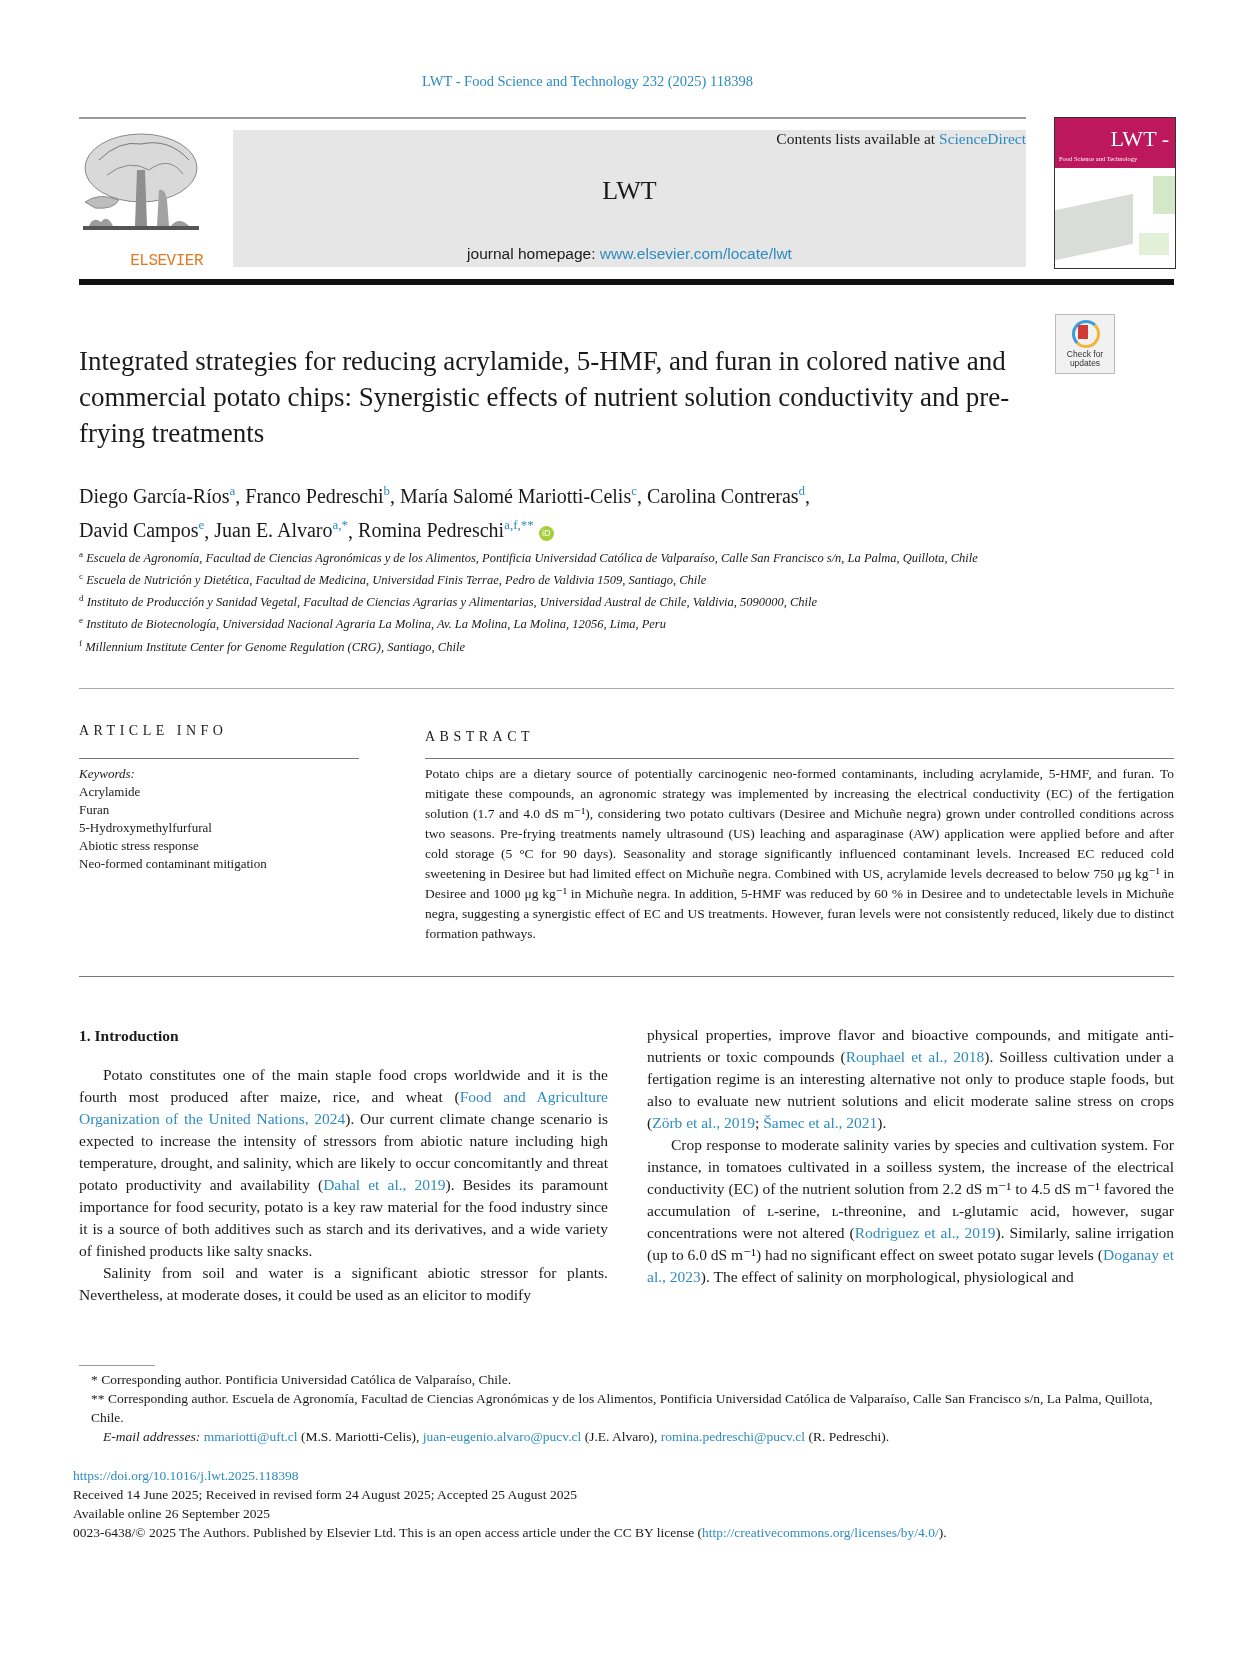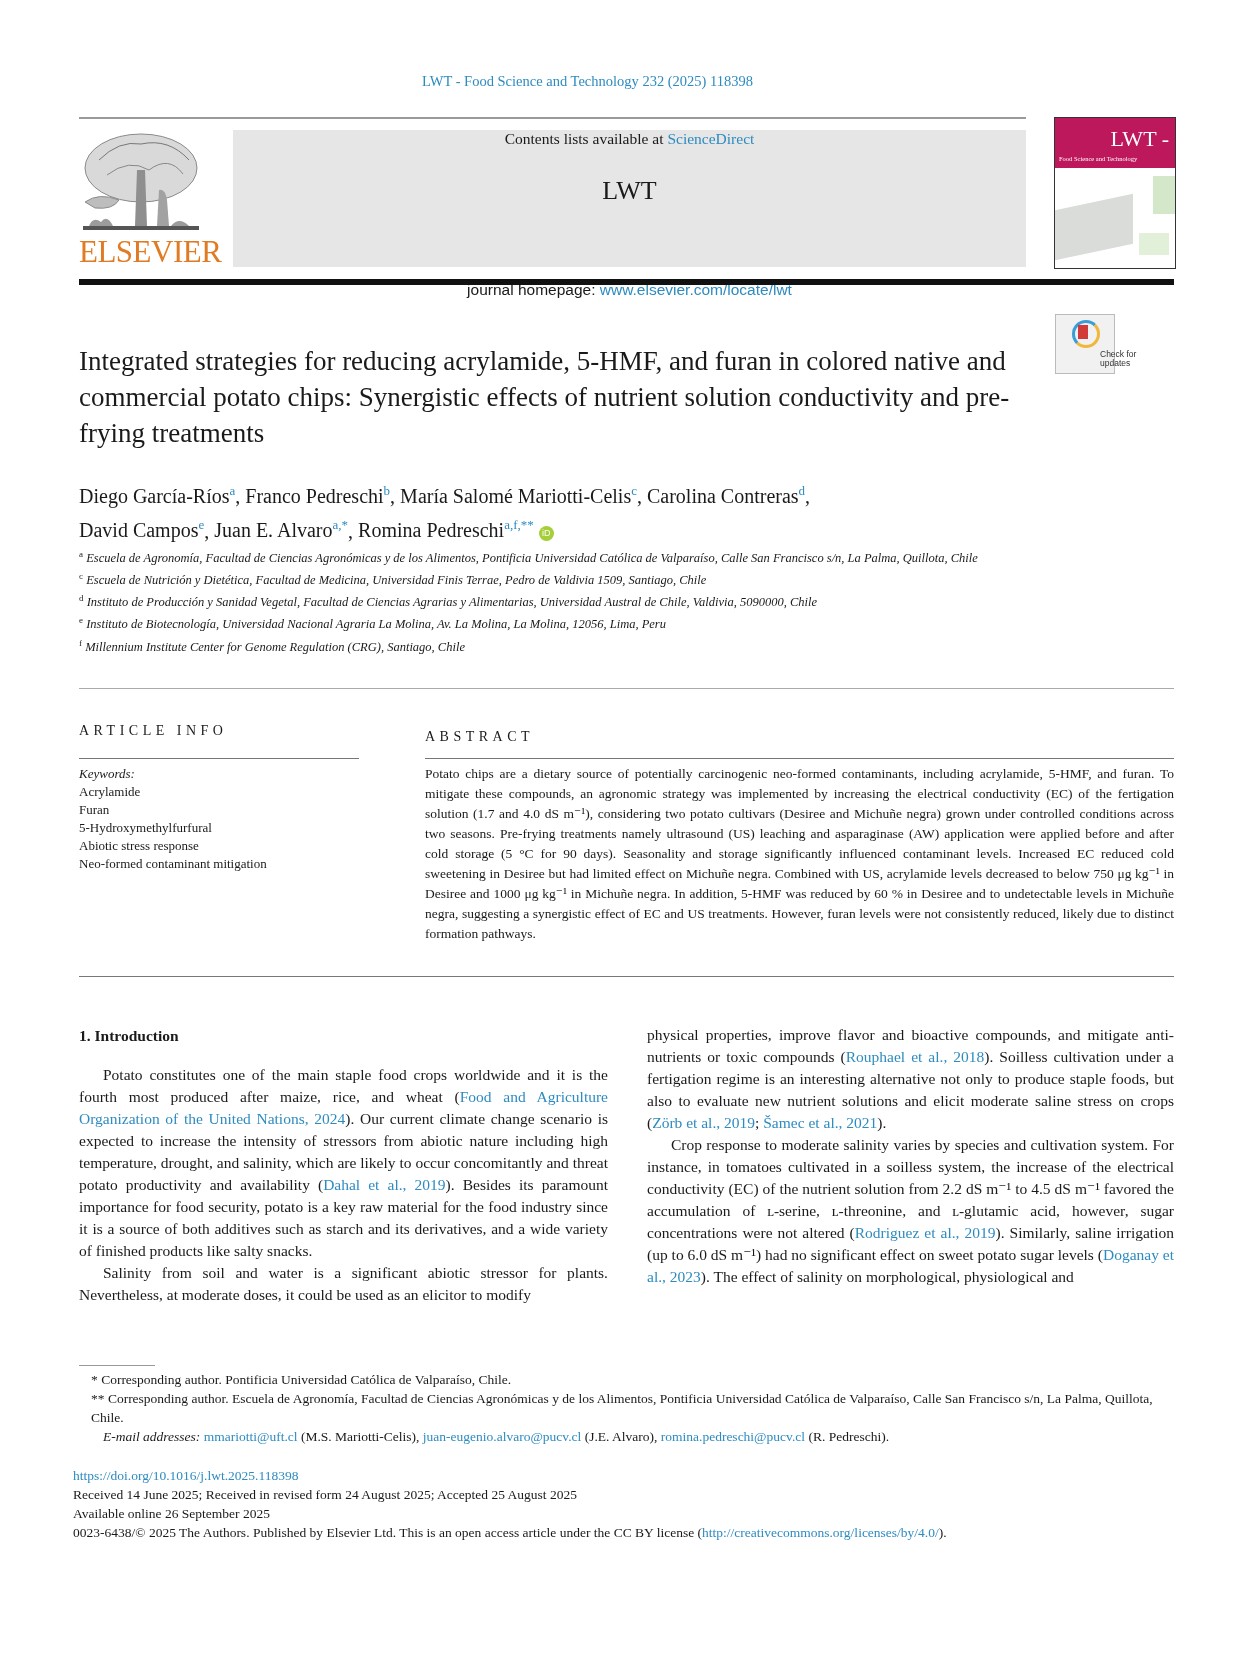--- a/index.html
+++ b/index.html
@@ -5,46 +5,46 @@
   html, body { margin: 0; padding: 0; background: #ffffff; }
   body { width: 1241px; height: 1654px; position: relative; overflow: hidden;
          font-family: "Liberation Serif", "DejaVu Serif", serif; color: #1a1a1a; }
   a, .link { color: #2e8bc0; text-decoration: none; }
   .abs { position: absolute; }
 
   .journal-ref { top: 73px; left: 0; width: 1175px; text-align: center; font-size: 14.5px; color: #2e8bc0; }
   .top-rule { top: 117px; left: 79px; width: 947px; height: 2px; background: #9a9a9a; }
 
   .elsevier-logo { top: 130px; left: 79px; width: 124px; height: 140px; }
-  .elsevier-text { position: absolute; bottom: 0; left: 0; width: 124px; text-align: center;
-                   font-size: 31px; color: #e07b23; letter-spacing: -0.5px; font-family: Liberation Serif, serif; }
+  .elsevier-text { position: absolute; bottom: 0; left: 0; width: 124px; text-align: right;
+                   font-size: 16px; color: #e07b23; letter-spacing: -0.5px; font-family: Liberation Mono, monospace; }
 
   .masthead { top: 130px; left: 233px; width: 793px; height: 137px; background: #e6e6e6; }
-  .contents-line { position: absolute; top: 0; width: 100%; text-align: center; font-size: 15.5px; }
+  .contents-line { position: absolute; top: 0; width: 100%; text-align: right; font-size: 15.5px; }
   .journal-name { position: absolute; top: 46px; width: 100%; text-align: center; font-size: 26px; }
   .homepage-line { position: absolute; top: 115px; width: 100%; text-align: center; font-size: 15.5px;
-                   font-family: "Liberation Sans", sans-serif; margin-top: 36px; }
+                   font-family: "Liberation Sans", sans-serif; }
 
   .cover { top: 117px; left: 1054px; width: 120px; height: 150px; border: 1px solid #333; background: #fff; overflow: hidden; }
   .cover-band { position: absolute; top: 0; left: 0; width: 100%; height: 50px; background: #be185d; }
   .cover-title { position: absolute; top: 8px; right: 6px; font-size: 22px; color: #fff; }
   .cover-sub { position: absolute; top: 37px; left: 4px; font-size: 6.5px; color: #fff; }
   .cover-photo { position: absolute; top: 84px; left: 0; width: 78px; height: 50px; background: #d9dcd8;
                  transform: skewY(-12deg); }
   .cover-hex1 { position: absolute; top: 58px; right: 0; width: 22px; height: 38px; background: #d4e7c9; }
   .cover-hex2 { position: absolute; top: 115px; right: 6px; width: 30px; height: 22px; background: #e2efd9; }
 
   .thick-rule { top: 279px; left: 79px; width: 1095px; height: 6px; background: #111; }
 
   .crossmark { top: 314px; left: 1055px; width: 58px; height: 58px; border: 1px solid #bbb; background: #f1f1f1; }
   .crossmark-ring { position: absolute; top: 5px; left: 16px; width: 22px; height: 22px; border-radius: 50%;
                     border: 3px solid #f0b73b; border-top-color: #3b9dd6; border-left-color: #3b9dd6; }
   .crossmark-flag { position: absolute; top: 10px; left: 22px; width: 10px; height: 14px; background: #d23a3a; }
-  .crossmark-text { position: absolute; top: 35px; width: 100%; text-align: left; font-size: 8.5px; line-height: 9px;
-                    color: #333; font-family: "Liberation Sans", sans-serif; padding-left: 44px; }
+  .crossmark-text { position: absolute; top: 35px; width: 100%; text-align: center; font-size: 8.5px; line-height: 9px;
+                    color: #333; font-family: "Liberation Sans", sans-serif; }
 
   .article-title { top: 343px; left: 79px; width: 950px; font-size: 27px; line-height: 36px; color: #1a1a1a; }
 
   .authors { top: 476px; left: 79px; width: 1050px; font-size: 20px; line-height: 30px; }
   .authors sup { color: #2e8bc0; font-size: 13px; }
   .orcid-icon { display: inline-block; width: 15px; height: 15px; border-radius: 50%; background: #a6ce39;
                 color: #fff; font-size: 9px; text-align: center; line-height: 15px; vertical-align: 1px;
                 font-family: "Liberation Sans", sans-serif; }
 
   .affiliations { top: 545px; left: 79px; width: 1000px; font-size: 12.5px; line-height: 18px; font-style: italic; }

